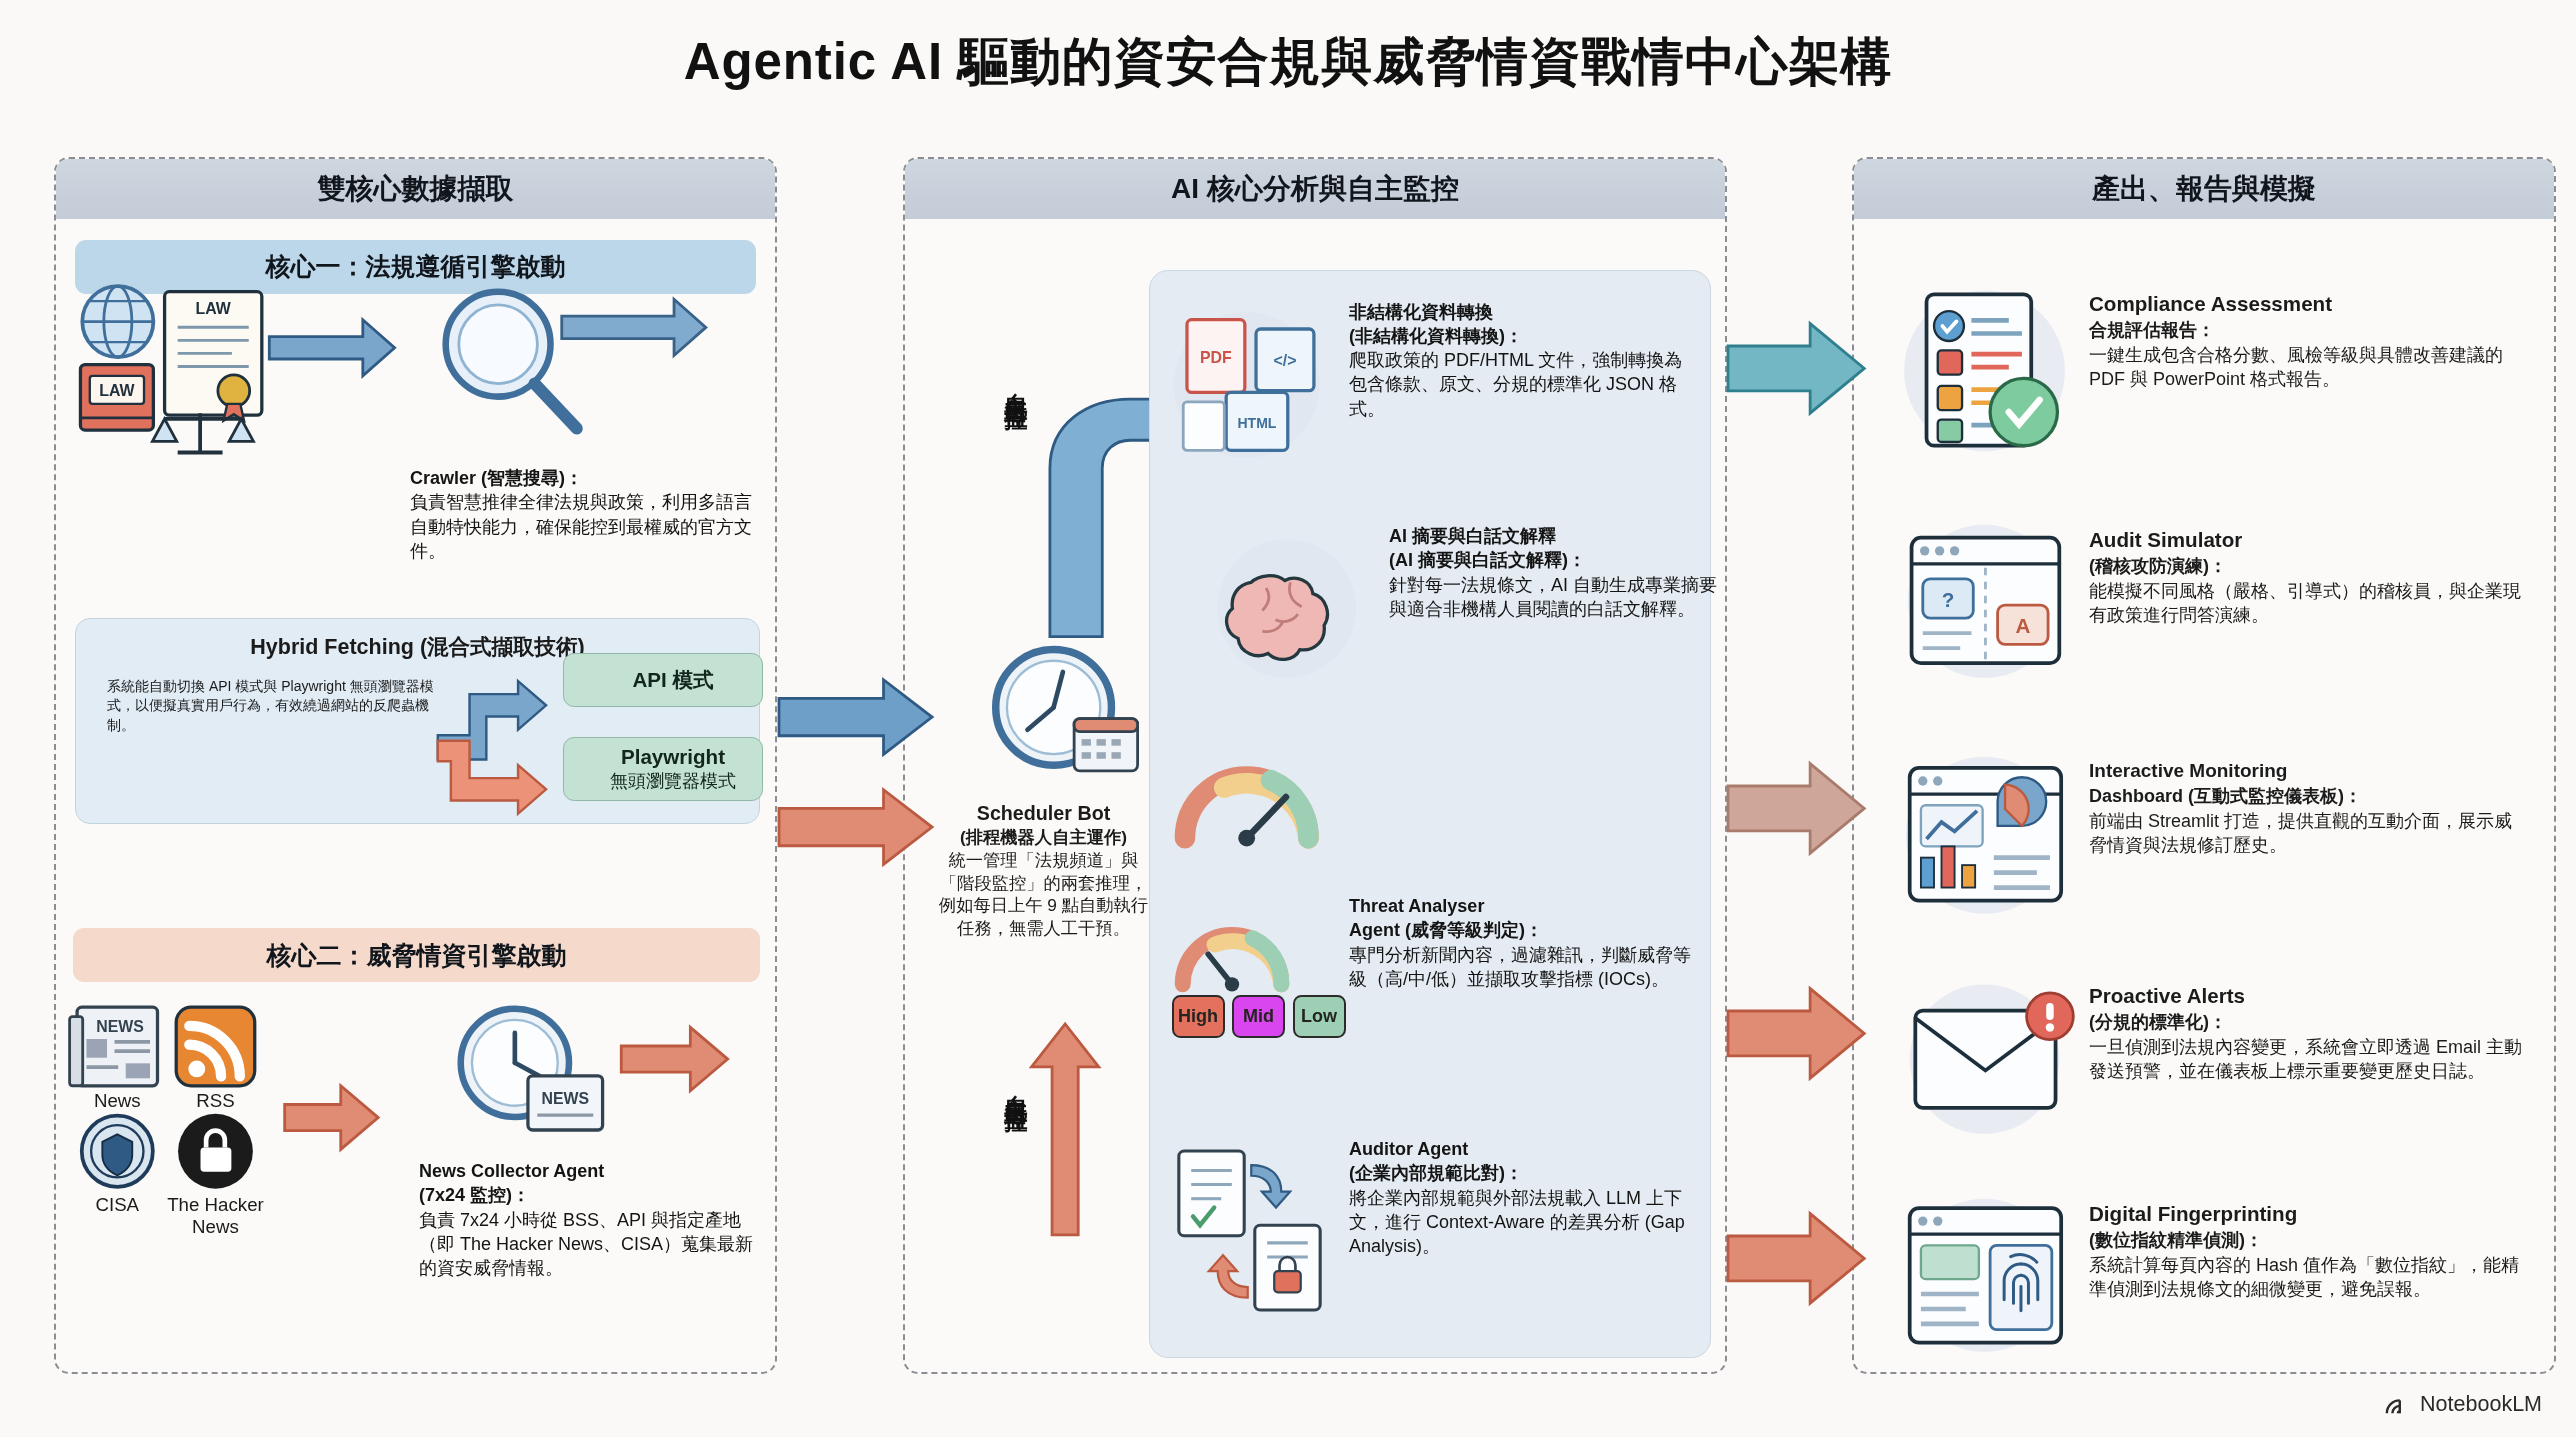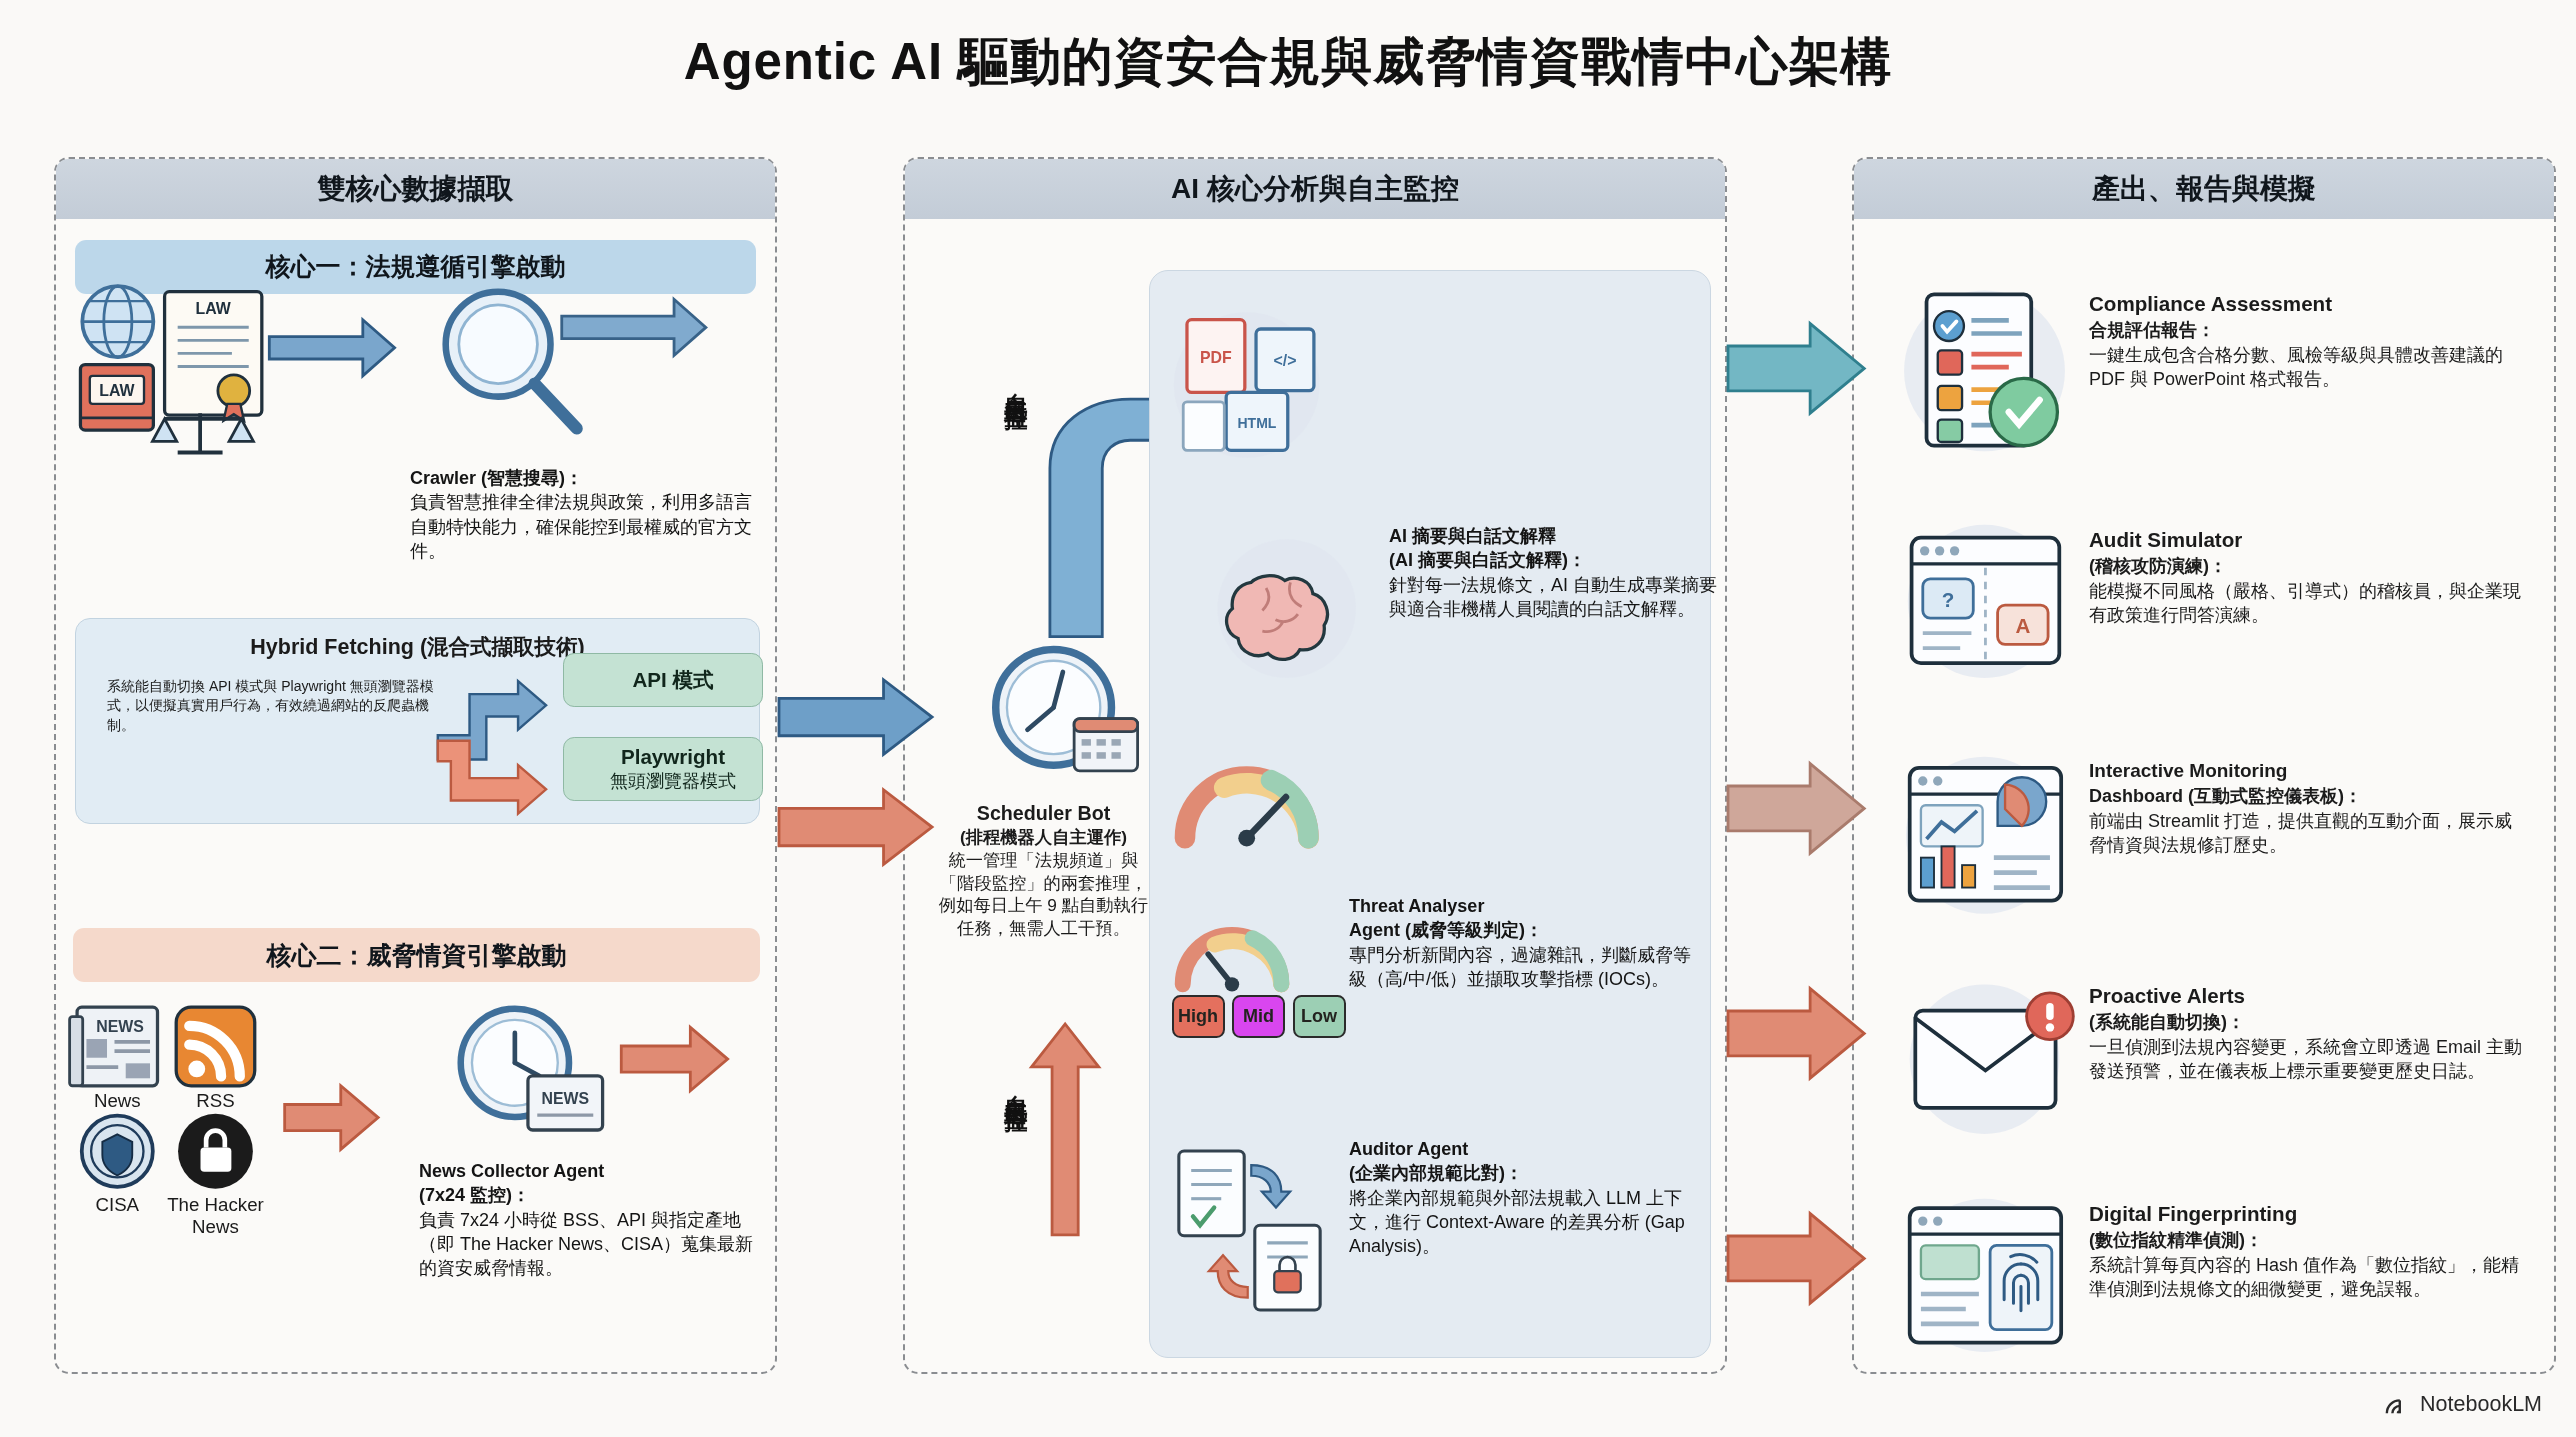--- a/index.html
+++ b/index.html
@@ -307,20 +307,25 @@
   <svg class="mid-icon" style="top:9.4px;" width="159" height="168" viewBox="0 0 170 180">
     <circle cx="82" cy="90" r="78" fill="#dfe6ef" opacity=".7"></circle>
     <rect x="18" y="20" width="62" height="78" rx="5" fill="#fdf3f2" stroke="#c9544a" stroke-width="3.5"></rect>
     <text x="49" y="66" font-size="17" font-weight="bold" text-anchor="middle" fill="#c9544a" font-family="Liberation Sans, sans-serif">PDF</text>
     <rect x="92" y="30" width="62" height="66" rx="5" fill="#eef5fb" stroke="#3f6f9a" stroke-width="3.5"></rect>
     <text x="123" y="70" font-size="17" font-weight="bold" text-anchor="middle" fill="#3f6f9a" font-family="Liberation Sans, sans-serif">&lt;/&gt;</text>
     <rect x="60" y="98" width="66" height="62" rx="5" fill="#eef5fb" stroke="#3f6f9a" stroke-width="3.5"></rect>
     <text x="93" y="136" font-size="15" font-weight="bold" text-anchor="middle" fill="#3f6f9a" font-family="Liberation Sans, sans-serif">HTML</text>
     <rect x="14" y="108" width="44" height="52" rx="4" fill="#fbfdff" stroke="#8ba6bd" stroke-width="3"></rect>
   </svg>
+  <div class="mid-text" style="top:7.5px;">
+    <div class="body-text head-text">非結構化資料轉換</div>
+    <div class="body-text head-text">(非結構化資料轉換)：</div>
+    <div class="body-text">爬取政策的 PDF/HTML 文件，強制轉換為包含條款、原文、分規的標準化 JSON 格式。</div>
+  </div>
 </div>
 
 <div class="mid-row" style="left:1149px;top:524px;height:187px;margin-left:40px;">
   <svg class="mid-icon" style="top:5.6px;" width="159" height="159" viewBox="0 0 170 170">
     <circle cx="82" cy="84" r="74" fill="#dfe6ef" opacity=".7"></circle>
     <path d="M44 56 c-14 2-22 14-20 28 -10 8-8 26 6 32 2 16 20 22 32 16 10 10 28 8 34-4 16 2 28-10 26-26 8-12 2-30-12-34 -2-14-18-20-30-14 -10-8-28-6-36 2z" fill="#f0b8b4" stroke="#23383f" stroke-width="3.5"></path>
     <path d="M60 62 c6 10 2 18 -4 24 M86 56 c-4 14 4 22 12 26 M70 96 c8 4 18 2 24-6 M56 108 c10 2 18-2 22-10" fill="none" stroke="#c07d79" stroke-width="3"></path>
   </svg>
   <div class="mid-text" style="top:0px;">
     <div class="body-text head-text">AI 摘要與白話文解釋</div>
@@ -476,21 +481,21 @@
   <svg class="out-icon" width="187" height="178" viewBox="0 0 200 190">
     <circle cx="100" cy="92" r="80" fill="#dfe6ef" opacity=".7"></circle>
     <rect x="26" y="40" width="150" height="104" rx="8" fill="#fcfdff" stroke="#1e2f3c" stroke-width="4"></rect>
     <path d="M26 48 l75 56 75-56" fill="none" stroke="#1e2f3c" stroke-width="4"></path>
     <circle cx="170" cy="46" r="25" fill="#e0675a" stroke="#9e3e33" stroke-width="3"></circle>
     <rect x="166" y="32" width="8" height="18" rx="4" fill="#fff"></rect>
     <circle cx="170" cy="58" r="4.5" fill="#fff"></circle>
   </svg>
   <div class="out-text">
     <div class="head-text" style="font-size:20.6px;">Proactive Alerts</div>
-    <div class="head-text">(系統能自動切換)：</div>
+    <div class="head-text">(分規的標準化)：</div>
     <div>一旦偵測到法規內容變更，系統會立即透過 Email 主動發送預警，並在儀表板上標示重要變更歷史日誌。</div>
   </div>
 </div>
 
 <div class="out-row" style="top:1191px;">
   <svg class="out-icon" width="187" height="178" viewBox="0 0 200 190">
     <circle cx="100" cy="90" r="82" fill="#dfe6ef" opacity=".7"></circle>
     <rect x="20" y="18" width="162" height="144" rx="10" fill="#fcfdff" stroke="#1e2f3c" stroke-width="4"></rect>
     <line x1="20" y1="46" x2="182" y2="46" stroke="#1e2f3c" stroke-width="3.5"></line>
     <circle cx="34" cy="32" r="5" fill="#8fa7ba"></circle>

